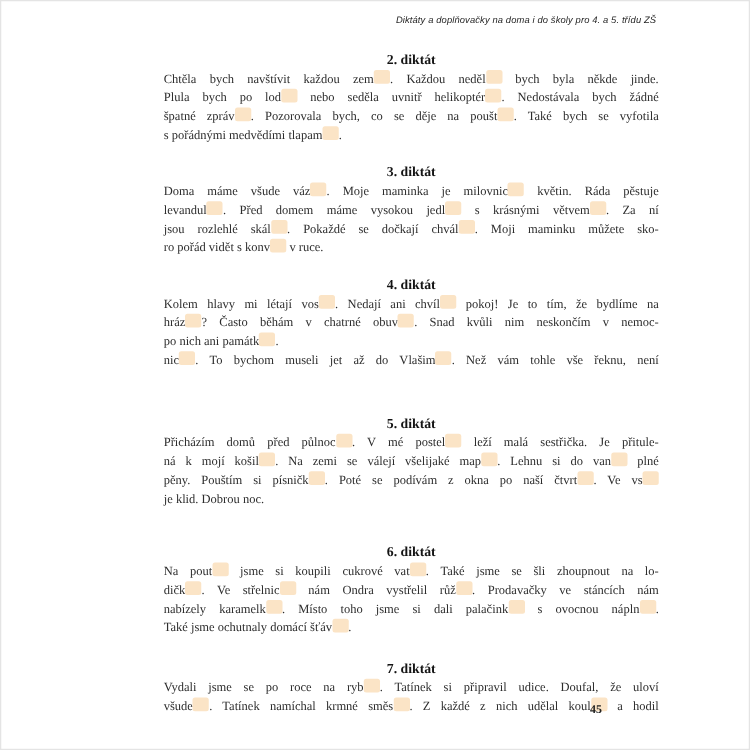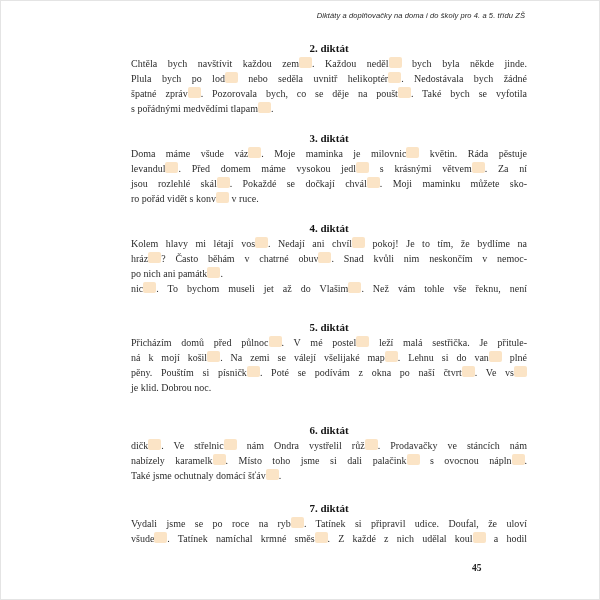--- a/index.html
+++ b/index.html
@@ -25,21 +25,21 @@
     color: #1f1f1f;
   }
 
   .content {
     position: absolute;
     left: 130px; top: 40px;
     width: 396px;
   }
 
   .diktat { margin-bottom: 15px; }
-  .diktat:nth-child(4) { margin-top: 24px; }
+  .diktat:nth-child(4) { margin-top: 36px; }
   .diktat:nth-child(5) { margin-top: 28px; }
   .diktat:nth-child(6) { margin-top: 18px; }
 
   .diktat-heading {
     font-size: 11px;
     line-height: 15px;
     font-weight: bold;
     color: #141414;
     text-align: center;
   }
@@ -99,20 +99,21 @@
       </section>
       <section class="diktat">
         <h3 class="diktat-heading">5. diktát</h3>
         <div class="line"><span>Přicházím domů před půlnoc</span><span class="blank" style="background: rgb(251, 228, 198);"></span><span>. V mé postel</span><span class="blank" style="background: rgb(251, 228, 198);"></span><span> leží malá sestřička. Je přitule-</span></div>
         <div class="line"><span>ná k mojí košil</span><span class="blank" style="background: rgb(251, 228, 198);"></span><span>. Na zemi se válejí všelijaké map</span><span class="blank" style="background: rgb(251, 228, 198);"></span><span>. Lehnu si do van</span><span class="blank" style="background: rgb(251, 228, 198);"></span><span> plné</span></div>
         <div class="line"><span>pěny. Pouštím si písničk</span><span class="blank" style="background: rgb(251, 228, 198);"></span><span>. Poté se podívám z okna po naší čtvrt</span><span class="blank" style="background: rgb(251, 228, 198);"></span><span>. Ve vs</span><span class="blank" style="background: rgb(251, 228, 198);"></span></div>
         <div class="line natural"><span>je klid. Dobrou noc.</span></div>
       </section>
       <section class="diktat">
         <h3 class="diktat-heading">6. diktát</h3>
+        <div class="line"><span>Na pout</span><span class="blank" style="background: rgb(251, 228, 198);"></span><span> jsme si koupili cukrové vat</span><span class="blank" style="background: rgb(251, 228, 198);"></span><span>. Také jsme se šli zhoupnout na lo-</span></div>
         <div class="line"><span>dičk</span><span class="blank" style="background: rgb(251, 228, 198);"></span><span>. Ve střelnic</span><span class="blank" style="background: rgb(251, 228, 198);"></span><span> nám Ondra vystřelil růž</span><span class="blank" style="background: rgb(251, 228, 198);"></span><span>. Prodavačky ve stáncích nám</span></div>
         <div class="line"><span>nabízely karamelk</span><span class="blank" style="background: rgb(251, 228, 198);"></span><span>. Místo toho jsme si dali palačink</span><span class="blank" style="background: rgb(251, 228, 198);"></span><span> s ovocnou nápln</span><span class="blank" style="background: rgb(251, 228, 198);"></span><span>.</span></div>
         <div class="line natural"><span>Také jsme ochutnaly domácí šťáv</span><span class="blank" style="background: rgb(251, 228, 198);"></span><span>.</span></div>
       </section>
       <section class="diktat">
         <h3 class="diktat-heading">7. diktát</h3>
         <div class="line"><span>Vydali jsme se po roce na ryb</span><span class="blank" style="background: rgb(251, 228, 198);"></span><span>. Tatínek si připravil udice. Doufal, že uloví</span></div>
         <div class="line"><span>všude</span><span class="blank" style="background: rgb(251, 228, 198);"></span><span>. Tatínek namíchal krmné směs</span><span class="blank" style="background: rgb(251, 228, 198);"></span><span>. Z každé z nich udělal koul</span><span class="blank" style="background: rgb(251, 228, 198);"></span><span> a hodil</span></div>
       </section>
     </main>

